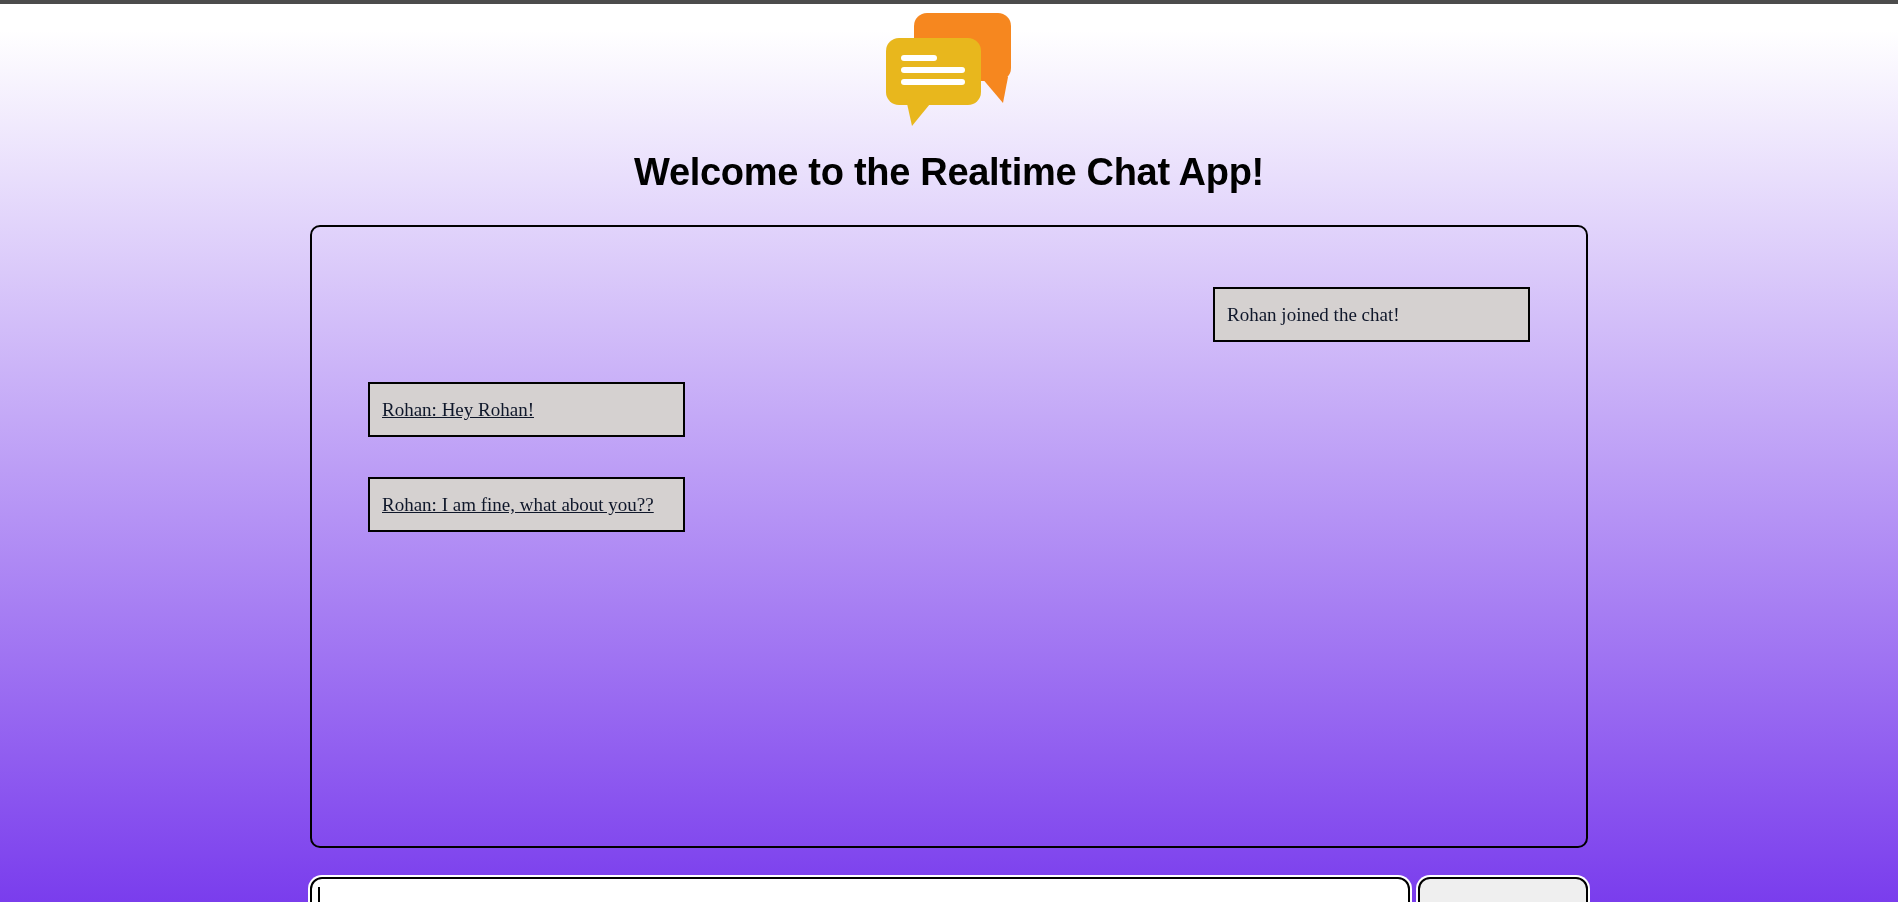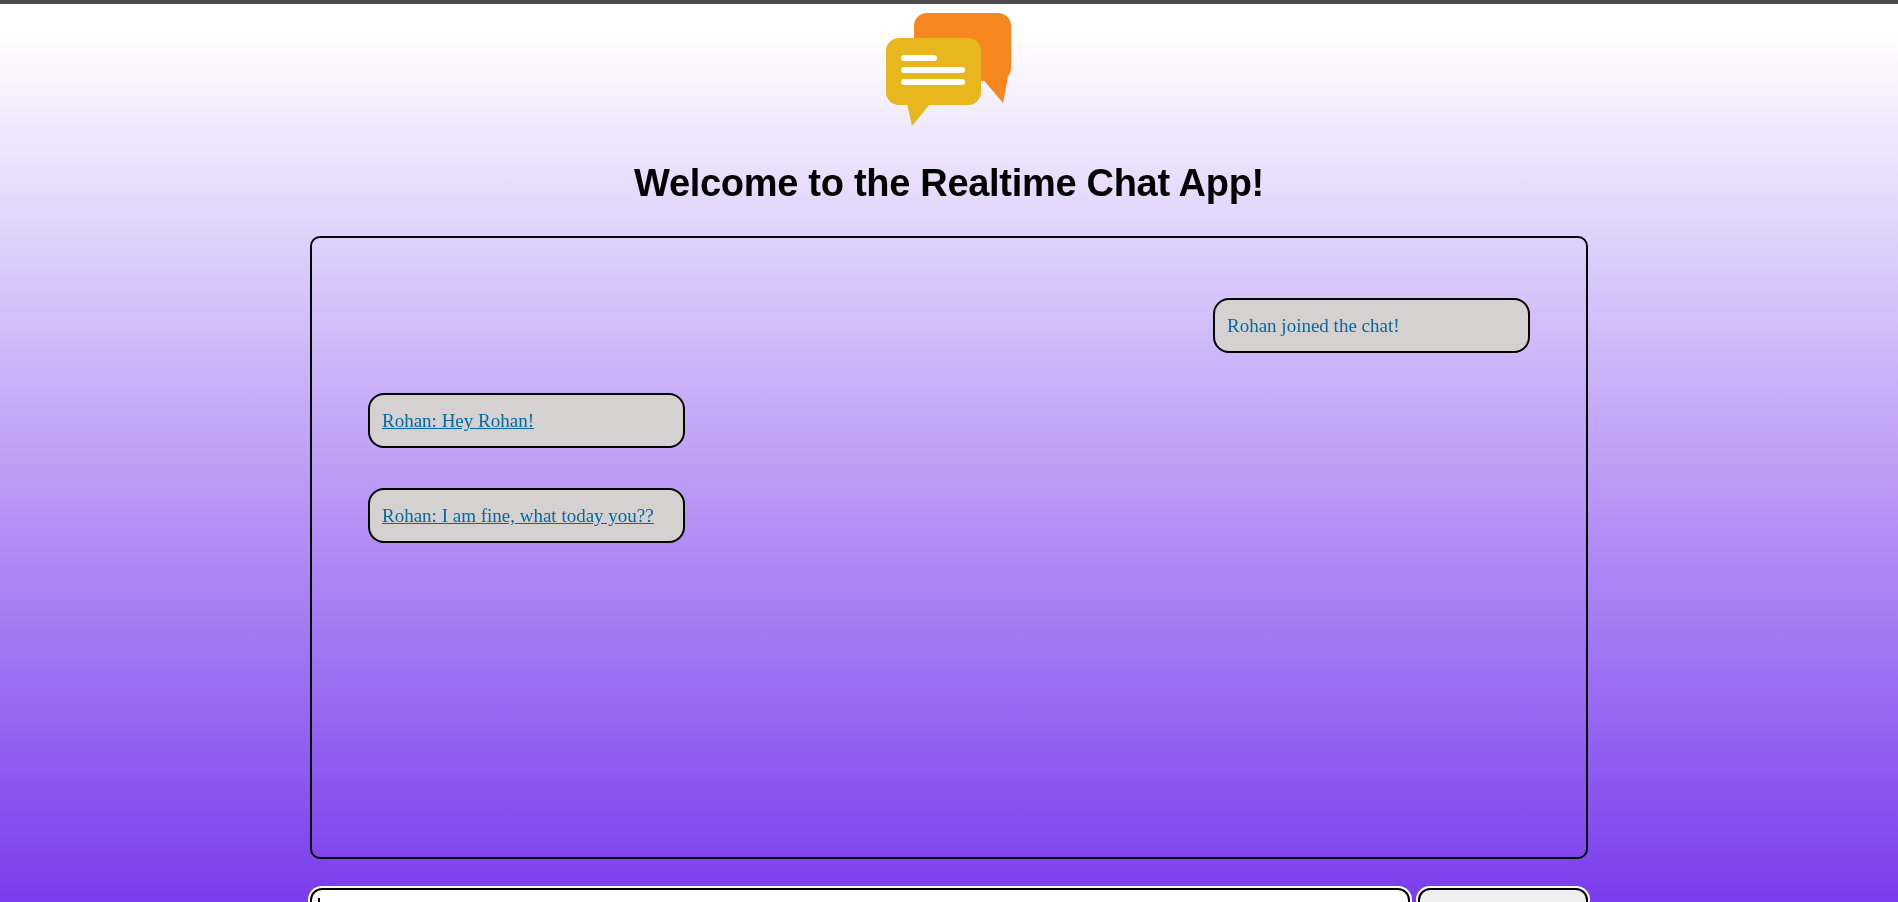--- a/index.html
+++ b/index.html
@@ -32,21 +32,21 @@
     height: 4px;
     background: var(--top-edge);
   }
   header { text-align: center; }
   .logo {
     display: inline-block;
     margin-top: 9px;
     line-height: 0;
   }
   h1.title {
-    margin: 27px 0 0 0;
+    margin: 16px 0 0 0;
     font-size: 38px;
     line-height: 42px;
     font-weight: 800;
     letter-spacing: -0.3px;
     color: #000;
     text-align: center;
     font-family: "Liberation Sans", sans-serif;
   }
   .chat-box {
     width: 1278px;
@@ -56,25 +56,25 @@
     border-radius: 10px;
     padding: 60px 56px 0 56px;
     overflow: hidden;
   }
   .message {
     width: 317px;
     margin-bottom: 40px;
     padding: 13px 12px;
     background: var(--bubble-bg);
     border: 2px solid var(--border);
-    border-radius: 16px;
+    border-radius: 0;
     font-family: "Liberation Serif", serif;
     font-size: 19px;
     line-height: 25px;
-    color: #0369a1;
+    color: #0f172a;
   }
   .message.right { margin-left: auto; }
   .message.left  { margin-right: auto; text-decoration: underline; }
   .composer {
     width: 1278px;
     margin: 29px auto 0 auto;
     display: flex;
     gap: 8px;
   }
   .input-wrap {
@@ -137,21 +137,21 @@
   </header>
 
   <main class="chat-box" id="chat-box">
       <div class="message right">
     <span>Rohan joined the chat!</span>
   </div>
       <div class="message left">
     <span>Rohan: Hey Rohan!</span>
   </div>
       <div class="message left">
-    <span>Rohan: I am fine, what today you??</span>
+    <span>Rohan: I am fine, what about you??</span>
   </div>
     </main>
 
   <div class="composer">
     <div class="input-wrap">
       <input class="msg-input" type="text" value="" style="">
       <div class="caret"></div>
     </div>
     <button class="send-btn"></button>
   </div>

